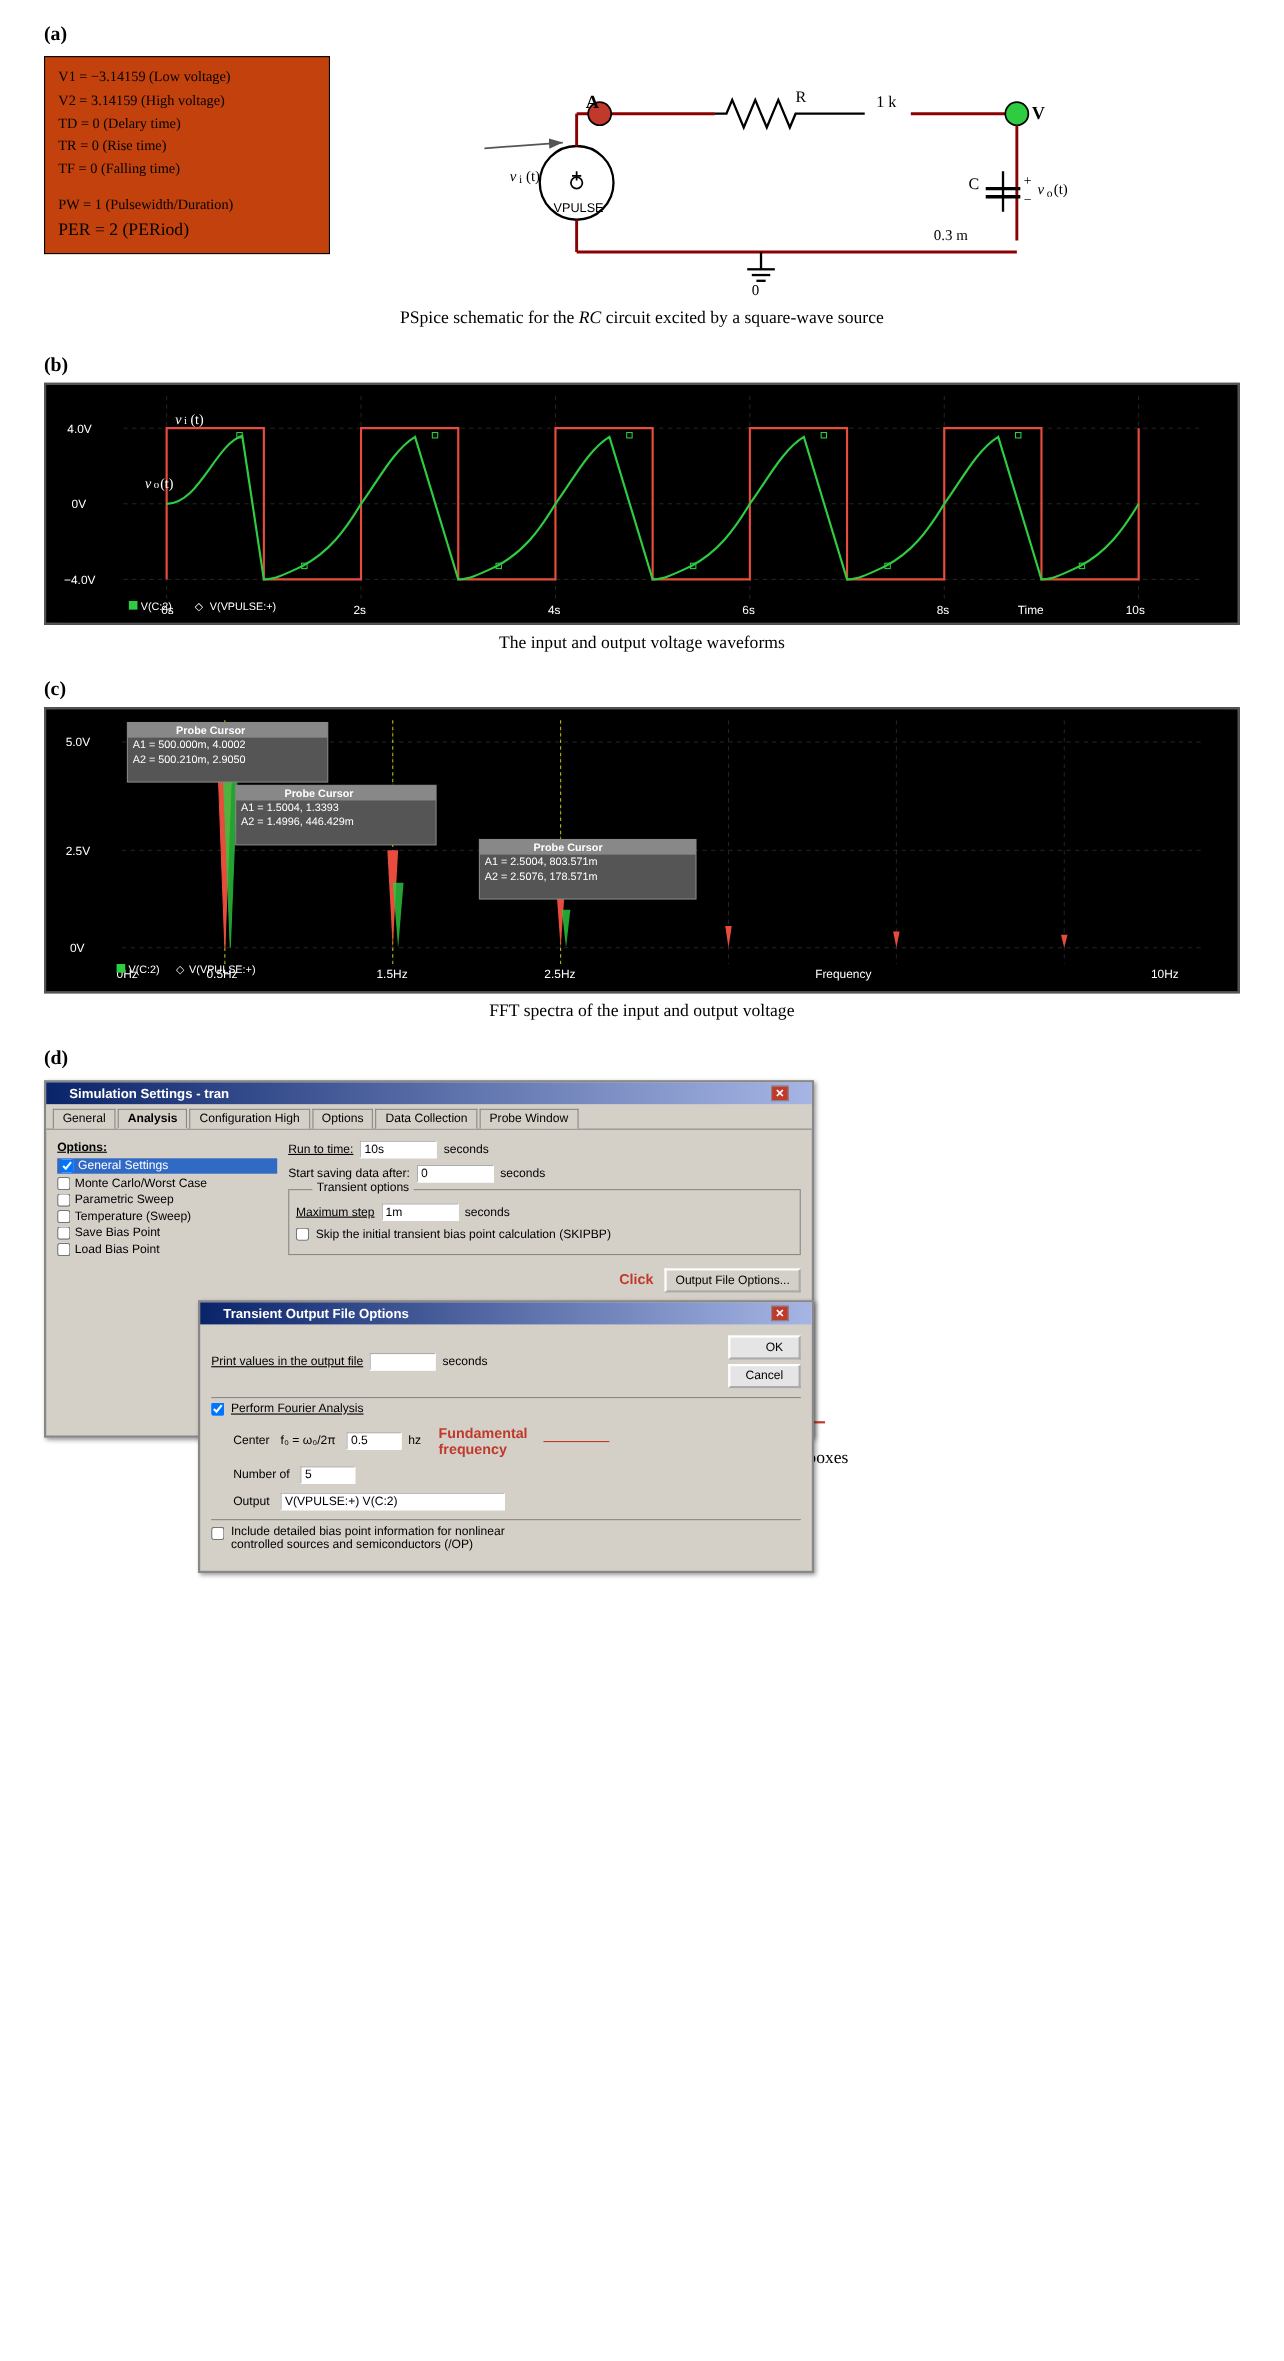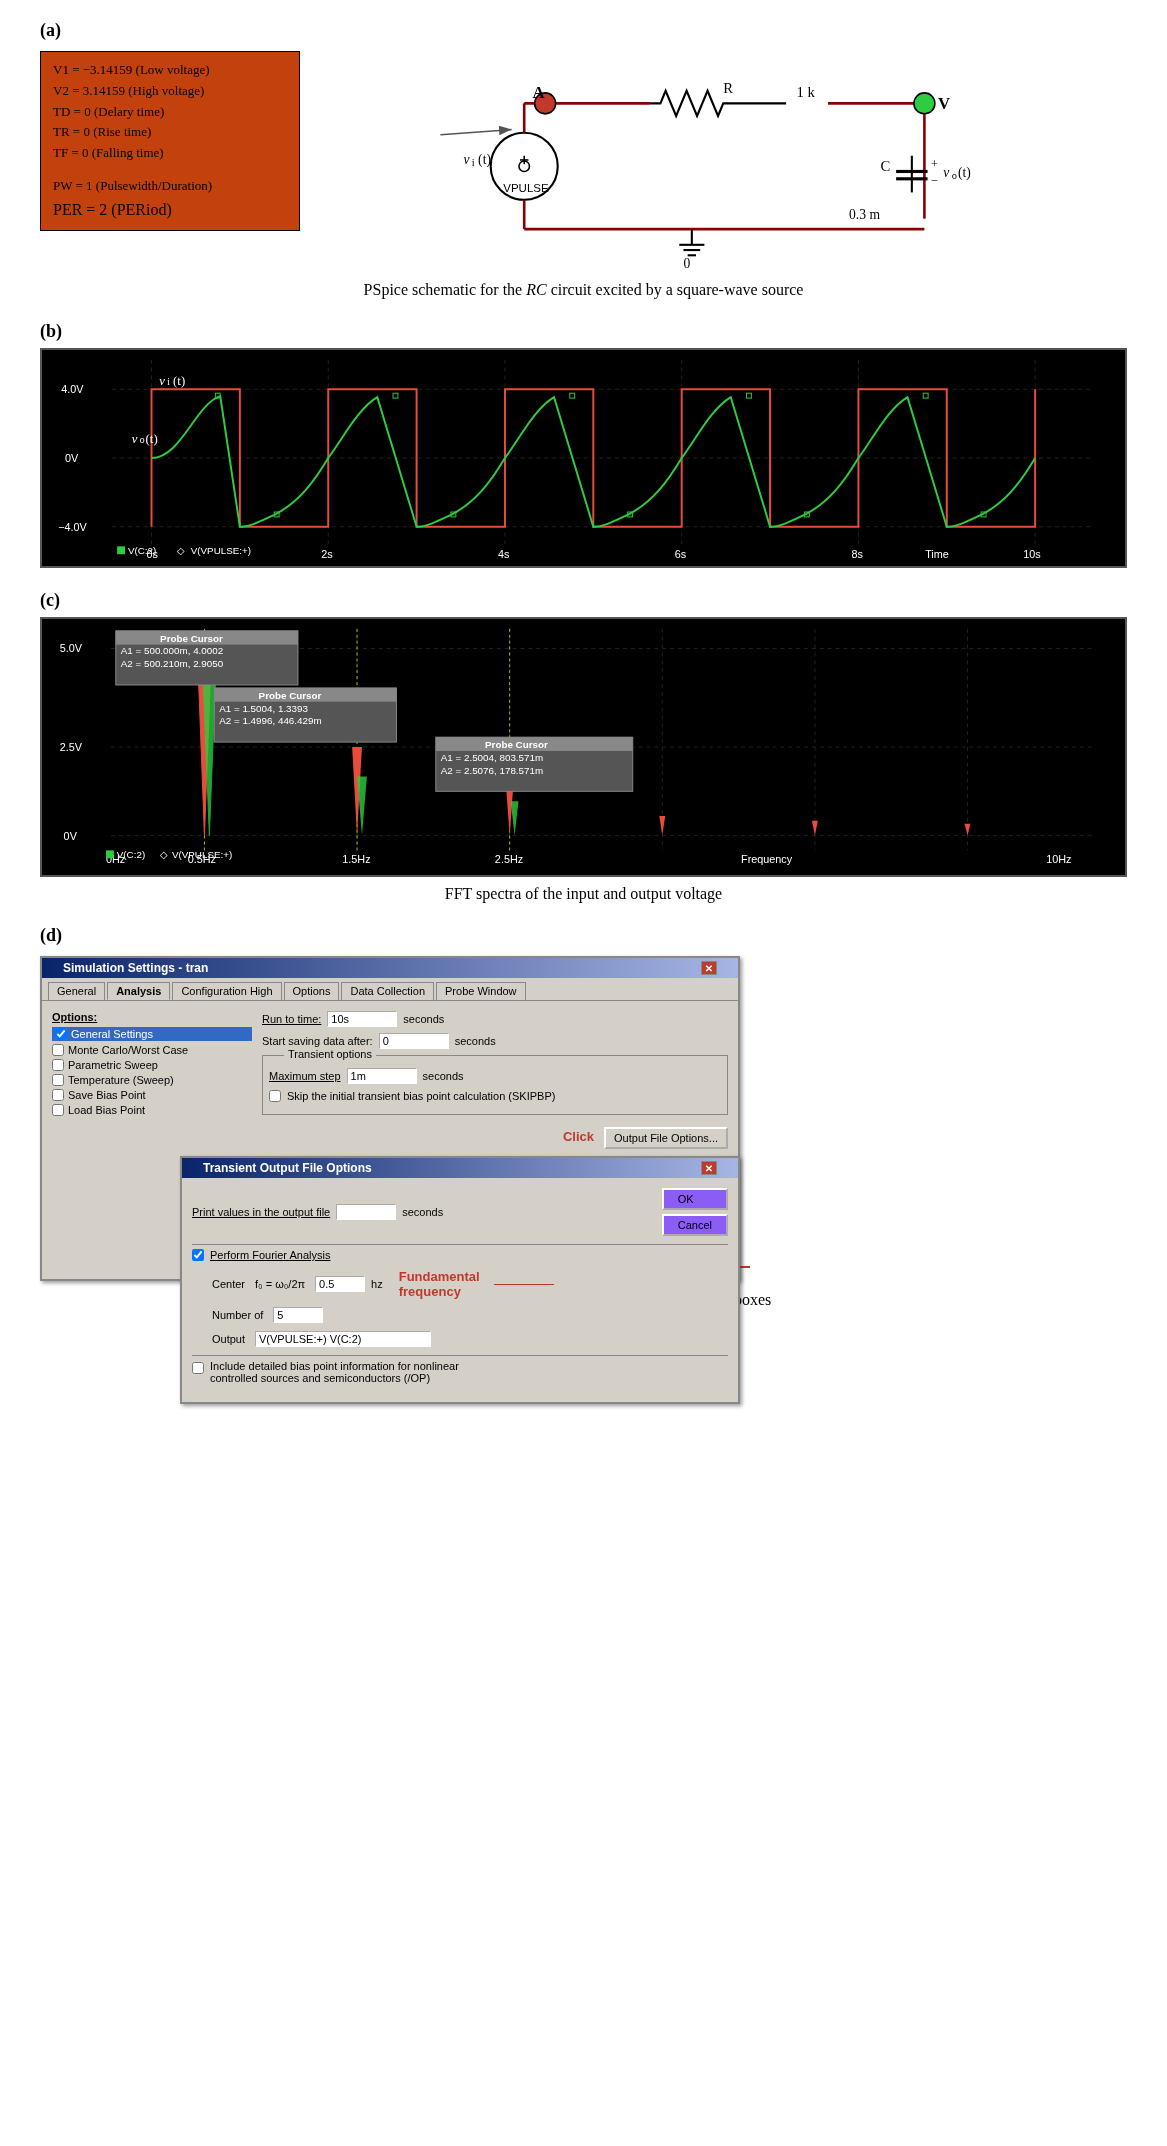--- a/index.html
+++ b/index.html
@@ -252,27 +252,27 @@
       padding: 1px 3px;
       font-size: 11px;
     }
     .sub-buttons {
       display: flex;
       flex-direction: column;
       gap: 4px;
       margin-left: auto;
     }
     .sub-btn {
-      background: #8b5cf6;
+      background: #e5e5e5;
       border: 2px outset #fff;
       padding: 3px 14px;
       font-size: 11px;
       cursor: pointer;
       min-width: 60px;
-      text-align: left;
+      text-align: right;
     }
     .fundamental-label {
       color: #c0392b;
       font-weight: bold;
       font-size: 13px;
       font-family: Arial, sans-serif;
     }
     .checkbox-input {
       width: 12px;
       height: 12px;
@@ -447,20 +447,21 @@
       <text x="88" y="95" fill="#fff" font-size="10" font-family="Times New Roman">o</text>
       <text x="94" y="95" fill="#fff" font-size="13" font-family="Times New Roman">(t)</text>
 
       <rect x="65" y="200" width="8" height="8" fill="#2ecc40"></rect>
       <text x="76" y="208" fill="#fff" font-size="10" font-family="Arial">V(C:2)</text>
       <text x="126" y="208" fill="#fff" font-size="10" font-family="Arial">◇</text>
       <text x="140" y="208" fill="#fff" font-size="10" font-family="Arial">V(VPULSE:+)</text>
     </svg>
   </div>
 
+  <div class="caption">The input and output voltage waveforms</div>
 </div>
 
 <div class="section-block">
   <div class="section-label">(c)</div>
 
   <div class="fft-container">
     <svg width="100%" height="100%" viewBox="0 0 1080 260">
       <rect width="1080" height="260" fill="#000"></rect>
 
       <line x1="60" y1="30" x2="1060" y2="30" stroke="#444" stroke-width="0.5" stroke-dasharray="4,4"></line>
@@ -660,21 +661,21 @@
           <span style="margin-left:8px; border-top:1.5px solid #c0392b; width:60px; display:inline-block; vertical-align:middle;"></span>
         </div>
 
         <div class="sub-row">
           <span style="margin-left:20px;">Number of</span>
           <input type="text" class="sub-input" style="width: 50px; margin-left: 4px;" value="5">
         </div>
 
         <div class="sub-row">
           <span style="margin-left:20px;">Output</span>
-          <input type="text" class="sub-input" style="width: 176px; margin-left: 4px;" value="V(VPULSE:+) V(C:2)">
+          <input type="text" class="sub-input" style="width: 204px; margin-left: 4px;" value="V(VPULSE:+) V(C:2)">
         </div>
 
         <hr class="separator">
 
         <div class="sub-row" style="align-items:flex-start;">
           <input type="checkbox" class="checkbox-input" style="margin-top: 2px;">
           <span style="font-size:11px;">Include detailed bias point information for nonlinear<br>controlled sources and semiconductors (/OP)</span>
         </div>
       </div>
     </div>

